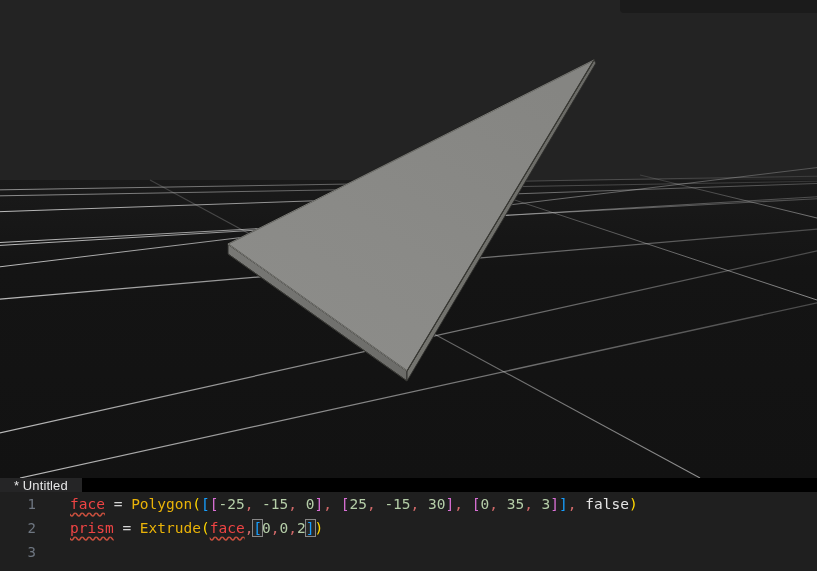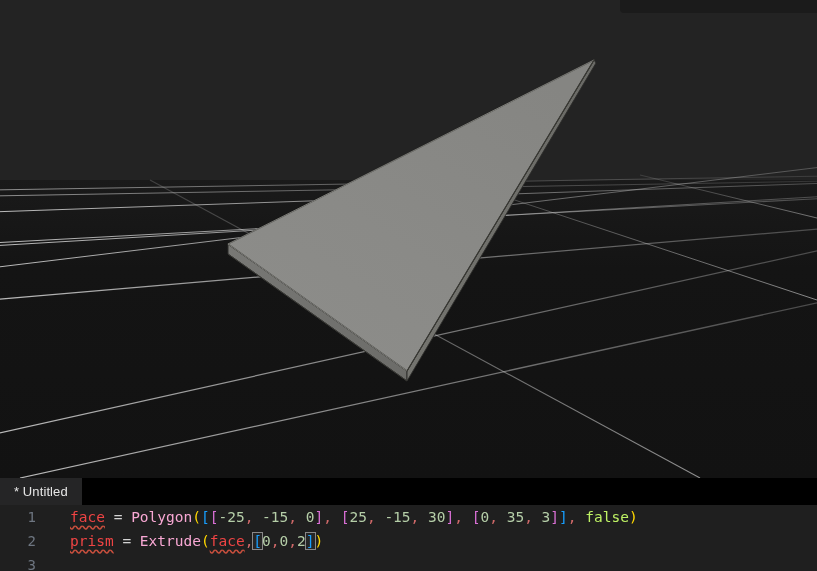--- a/index.html
+++ b/index.html
@@ -67,21 +67,21 @@
   #editor {
     position: absolute;
     left: 0;
     top: 478px;
     width: 817px;
     height: 93px;
     background: #1f1f1f;
   }
   #tabbar {
     position: relative;
-    height: 27px;
+    height: 14px;
     background: #000000;
     display: flex;
     align-items: stretch;
   }
   .tab {
     display: flex;
     align-items: center;
     padding: 0 14px 0 14px;
     background: #252526;
     color: #cfcfcf;
@@ -120,24 +120,24 @@
     font-size: 14px;
     user-select: none;
   }
   .codetext {
     padding-left: 20px;
     color: #d4d4d4;
   }
 
   
   .t-ident   { color: #ef4444; }
-  .t-func    { color: #f9a8d4; }
+  .t-func    { color: #eab308; }
   .t-op      { color: #d4d4d4; }
   .t-num     { color: #b5cea8; text-align: right; }
-  .t-bool    { color: #bef264; }
+  .t-bool    { color: #e5e5e5; }
   .t-br2     { color: #da70d6; }
   .t-br3     { color: #179fff; }
   .t-comma   { color: #d16969; }
   .t-paren   { color: #ffd700; }
 
   .squiggle {
     text-decoration: underline wavy #c94f3d;
     text-decoration-skip-ink: none;
     text-underline-offset: 3px;
   }

